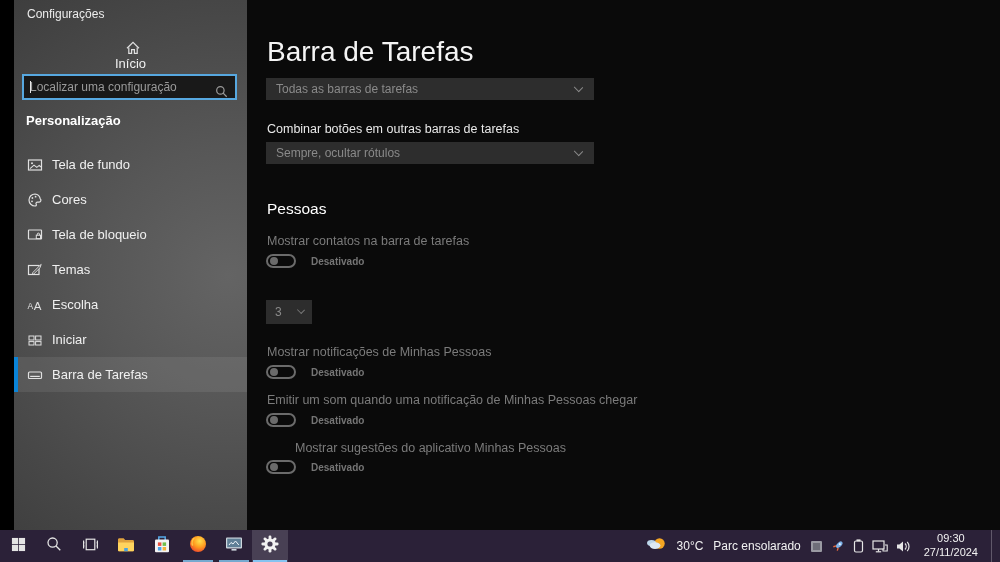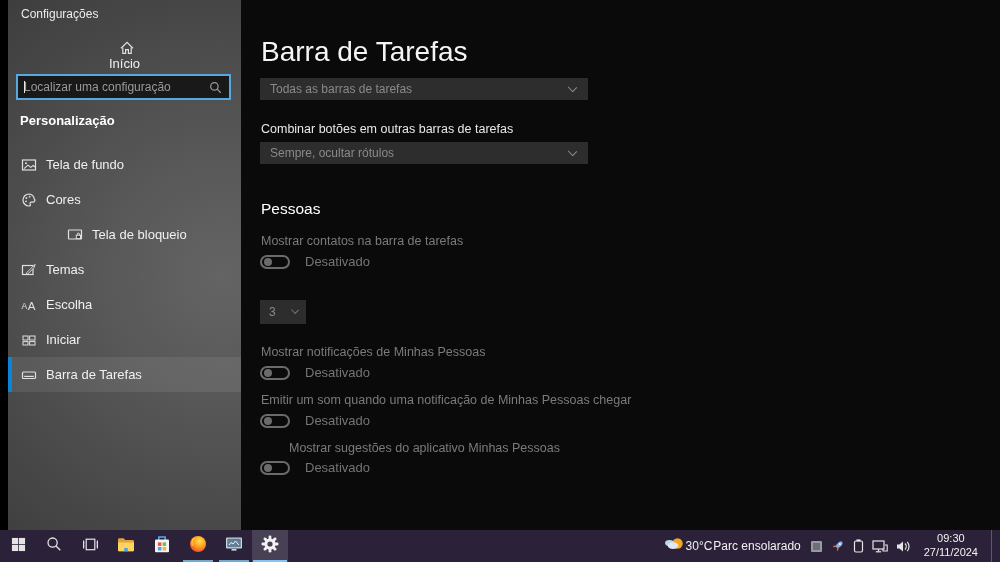--- a/index.html
+++ b/index.html
@@ -1,35 +1,35 @@
 <!DOCTYPE html>
 <html><head>
 <meta charset="utf-8">
 <style>
   * { margin:0; padding:0; box-sizing:border-box; }
   html,body { width:1000px; height:562px; background:#000; font-family:"Liberation Sans", sans-serif; overflow:hidden; }
   .screen { position:relative; width:1000px; height:562px; overflow:hidden; }
 
   
-  .win { position:absolute; left:8px; top:0; width:851px; height:530px; background:#0a0a0a; }
+  .win { position:absolute; left:14px; top:0; width:851px; height:530px; background:#0a0a0a; }
 
   
   .sidebar { position:absolute; left:0; top:0; width:233px; height:530px;
     background: radial-gradient(circle 430px at 92% 52%, #646464 0%, #575757 30%, #474747 62%, #353535 100%);
   }
 
   .win-title { position:absolute; left:13px; top:7px; font-size:12px; color:#ececec; }
 
   .win-controls { position:absolute; right:0; top:0; height:30px; display:flex; }
   .win-btn { width:34px; height:30px; display:flex; align-items:center; justify-content:center; }
 
   .side-row { position:absolute; left:0; width:233px; height:30px; display:flex; align-items:center; color:#f0f0f0; font-size:13px;flex-direction:column; }
   .side-row .ic { width:16px; height:16px; margin-left:13px; margin-right:8px; display:flex; align-items:center; justify-content:center; flex:none; }
 
-  .search-wrap { position:absolute; left:8px; top:74px; width:215px; height:26px; border:2px solid #57a8e0; background:#191919; display:flex; align-items:center; }
+  .search-wrap { position:absolute; left:8px; top:74px; width:215px; height:26px; border:2px solid #57a8e0; background:#191919; display:flex; align-items:flex-end; }
   .search-input { flex:1; height:100%; background:transparent; border:none; outline:none; color:#e6e6e6; font-size:12px; padding-left:6px; font-family:"Liberation Sans",sans-serif; }
   .search-input::placeholder { color:#9a9a9a; }
   .caret { position:absolute; left:6px; top:5px; width:1px; height:12px; background:#e8e8e8; }
   .search-glass { width:20px; display:flex; align-items:center; justify-content:center; margin-right:4px; }
 
   .side-section { position:absolute; left:12px; top:113px; font-size:13px; font-weight:bold; color:#ffffff; }
 
   .nav-item { position:absolute; left:0; width:233px; height:35px; display:flex; align-items:center; color:#f0f0f0; font-size:13px; cursor:default; }
   .nav-item .ic { width:16px; height:16px; margin-left:13px; margin-right:9px; display:flex; align-items:center; justify-content:center; flex:none; }
   .nav-item.selected { background:rgba(255,255,255,0.08); }
@@ -42,35 +42,35 @@
   .dd { position:absolute; left:19px; width:328px; height:22px; background:#2d2d2d; color:#8a8a8a; font-size:12px; display:flex; align-items:center; padding-left:10px; }
   .dd .chev { position:absolute; right:12px; top:6px; width:7px; height:7px; border-right:1.4px solid #8a8a8a; border-bottom:1.4px solid #8a8a8a; transform:rotate(45deg) scale(1,0.9); }
 
   .lbl { position:absolute; left:20px; font-size:12.5px; color:#e8e8e8; }
   .lbl.dim { color:#7b7b7b; }
   .sec-title { position:absolute; left:20px; font-size:15.5px; color:#ffffff; }
 
   .toggle-row { position:absolute; left:19px; display:flex; align-items:center; gap:15px; }
   .toggle { position:relative; width:30px; height:14px; border:2px solid #6b6b6b; border-radius:8px; }
   .toggle .knob { position:absolute; left:2px; top:1px; width:8px; height:8px; border-radius:50%; background:#6b6b6b; }
-  .toggle-state { font-size:13px; color:#757575; }
+  .toggle-state { font-size:10px; color:#757575;font-weight:bold; }
 
   .dd-small { position:absolute; left:19px; width:46px; height:24px; background:#2d2d2d; color:#8a8a8a; font-size:12px; display:flex; align-items:center; padding-left:9px; }
   .dd-small .chev { position:absolute; right:8px; top:7px; width:6px; height:6px; border-right:1.4px solid #777; border-bottom:1.4px solid #777; transform:rotate(45deg) scale(1,0.9); }
 
   
   .taskbar { position:absolute; left:0; top:530px; width:1000px; height:32px; background:#2b2138; display:flex; align-items:stretch; }
   .tb-left { display:flex; }
   .tb-cell { position:relative; width:36px; height:32px; display:flex; align-items:center; justify-content:center; }
   .tb-cell.running::after { content:""; position:absolute; bottom:0; left:3px; width:30px; height:2px; background:#76a9cf; }
   .tb-cell.active-app { background:rgba(255,255,255,0.14); }
   .tb-cell.active-app::after { content:""; position:absolute; bottom:0; left:1px; width:34px; height:2px; background:#85c3f0; }
 
   .tb-right { position:absolute; right:0; top:0; height:32px; display:flex; align-items:center; gap:9px; padding-right:5px; }
-  .weather { display:flex; align-items:center; gap:1px; color:#f2f2f2; font-size:12px; }
+  .weather { display:flex; align-items:center; gap:10px; color:#f2f2f2; font-size:12px; }
   .tray { display:flex; align-items:center; gap:8px; }
   .tray .ti { display:flex; align-items:center; justify-content:center; }
   .clock { color:#f2f2f2; font-size:11px; line-height:1.25; text-align:center; padding:0 4px; }
   .show-desktop { width:4px; height:32px; border-left:1px solid rgba(255,255,255,0.25); }
 </style>
 </head>
 <body>
 
 <div class="screen">
   <div class="win">
@@ -117,21 +117,21 @@
           <svg viewBox="0 0 16 16" width="16" height="16">
               <path d="M8 2 a6 6 0 1 0 0 12 c1.3 0 1.7-1 1.2-1.8 -.6-1 .1-2.1 1.3-2.1 h1.6 a1.9 1.9 0 0 0 1.1-3.4 A6 6 0 0 0 8 2 Z" fill="none" stroke="#e0e0e0" stroke-width="1.2"></path>
               <circle cx="5.4" cy="6" r=".9" fill="#e0e0e0"></circle>
               <circle cx="8.6" cy="4.7" r=".9" fill="#e0e0e0"></circle>
               <circle cx="5" cy="9.3" r=".9" fill="#e0e0e0"></circle>
             </svg>
         </span>
         <span>Cores</span>
       </div>
 
-      <div class="nav-item" style="top:217px;padding-left:46px;">
+      <div class="nav-item" style="top:217px;">
         <span class="ic">
           <svg viewBox="0 0 16 16" width="16" height="16">
               <rect x="1.5" y="3" width="13" height="9" rx="0.5" fill="none" stroke="#e0e0e0" stroke-width="1.2"></rect>
               <rect x="9.3" y="8.2" width="4.2" height="3.4" fill="#3f3f3f" stroke="#e0e0e0" stroke-width="1"></rect>
               <path d="M10.3 8.2 v-1 a1.1 1.1 0 0 1 2.2 0 v1" fill="none" stroke="#e0e0e0" stroke-width="1"></path>
             </svg>
         </span>
         <span>Tela de bloqueio</span>
       </div>
 

